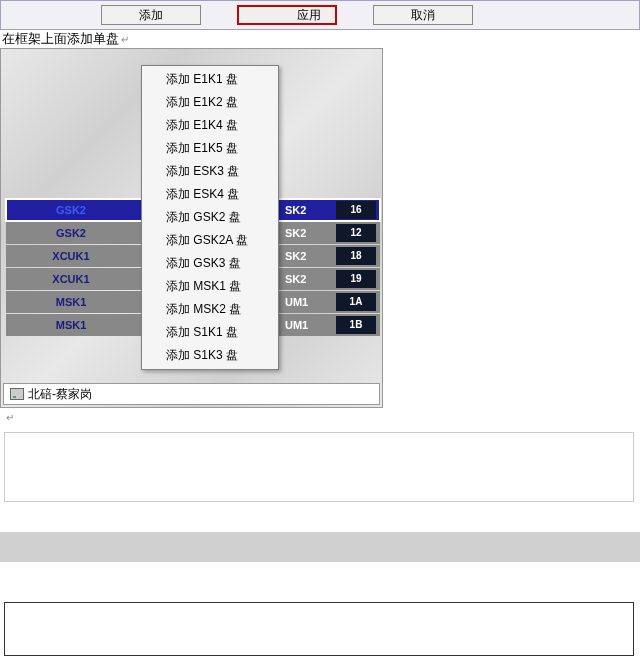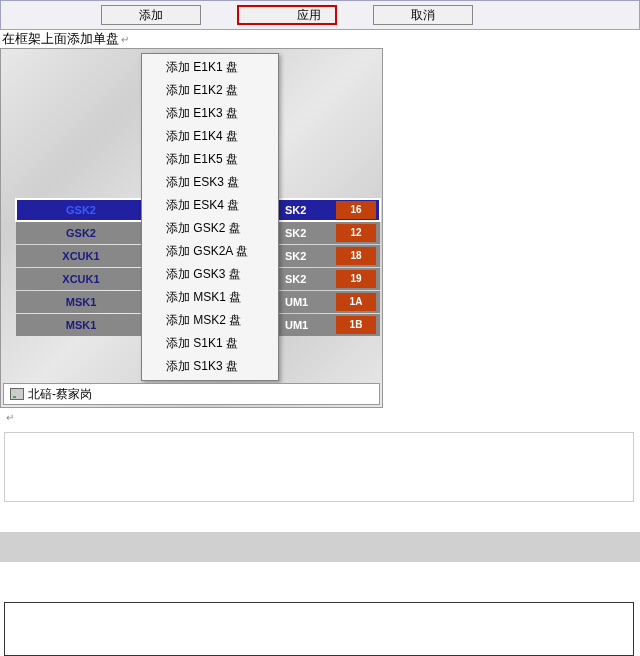--- a/index.html
+++ b/index.html
@@ -7,34 +7,34 @@
   
   .top-bar { display: flex; gap: 36px; padding: 4px 100px; border: 1px solid #a0a0c0; background: #f0f0f5; }
   .top-bar button { width: 100px; height: 20px; background: #f0f0f0; border: 1px solid #888; font-size: 12px; cursor: pointer; }
   .top-bar button.highlighted { border: 2px solid #c00; padding-left: 44px; }
   
   .caption-row { padding: 0 2px; font-size: 13px; }
   .cursor-mark::after { content: "↵"; color: #888; font-size: 10px; margin-left: 2px; }
   
   .app-panel { position: relative; width: 383px; height: 360px; background: linear-gradient(135deg, #e8e8e8 0%, #d0d0d0 25%, #e8e8e8 50%, #d0d0d0 75%, #e8e8e8 100%); border: 1px solid #999; overflow: hidden; }
   
-  .bg-rows { position: absolute; left: 15px; right: 2px; top: 150px; }
+  .bg-rows { position: absolute; left: 5px; right: 2px; top: 150px; }
   .bg-row { display: flex; align-items: center; height: 22px; background: #888; margin-bottom: 1px; color: #fff; font-size: 11px; font-weight: bold; }
   .bg-row.sel { background: #2020a0; outline: 2px solid #fff; outline-offset: -1px; }
   .bg-row .left-lbl { width: 130px; text-align: center; color: #1a1a80; }
   .bg-row.sel .left-lbl { color: #3d5cff; }
   .bg-row .spacer { flex: 1; }
   .bg-row .right-lbl { width: 55px; text-align: left; padding-left: 6px; margin-left: 6px; }
-  .bg-row .right-num { width: 40px; text-align: center; background: #c2410c; height: 18px; line-height: 18px; margin: 0 4px 0 2px; font-size: 10px; }
+  .bg-row .right-num { width: 40px; text-align: center; background: #0f172a; height: 18px; line-height: 18px; margin: 0 4px 0 2px; font-size: 10px; }
   
   .status-row { position: absolute; left: 2px; right: 2px; bottom: 2px; height: 22px; background: #fff; border: 1px solid #999; display: flex; align-items: center; padding: 5px 6px; }
   .status-row .disk-icon { width: 14px; height: 12px; background: #ccc; border: 1px solid #666; margin-right: 4px; position: relative; }
   .status-row .disk-icon::after { content:""; position:absolute; bottom:1px; left:2px; width:3px; height:2px; background:#4a4; }
   
-  .context-menu { position: absolute; left: 140px; top: 4px; width: 138px; background: #f5f5f5; border: 1px solid #808080; box-shadow: 2px 2px 4px rgba(0,0,0,0.3); padding: 2px; }
+  .context-menu { position: absolute; left: 140px; top: 16px; width: 138px; background: #f5f5f5; border: 1px solid #808080; box-shadow: 2px 2px 4px rgba(0,0,0,0.3); padding: 2px; }
   .menu-item { padding: 3px 8px 3px 22px; font-size: 12px; cursor: pointer; white-space: nowrap; position: relative; }
   
   .cursor-line { padding: 2px 4px; }
   
   .blank-box { width: 630px; height: 70px; border: 1px solid #ccc; margin: 6px 4px; }
   
   .gray-band { width: 640px; height: 30px; background: #d0d0d0; margin: 30px 0 40px 0; }
   
   .bottom-box { width: 630px; border: 1px solid #333; margin: 4px; padding: 4px; font-size: 13px; line-height: 1.5; }
   .bottom-box .spacer-top { height: 44px; }
@@ -88,21 +88,20 @@
         <span class="left-lbl">MSK1</span>
         <span class="spacer"></span>
         <span class="right-lbl">UM1</span>
         <span class="right-num">1B</span>
       </div>
     </div>
 
   <div class="context-menu">
       <div class="menu-item">添加 E1K1 盘</div>
       <div class="menu-item">添加 E1K2 盘</div>
-      <div class="menu-item">添加 E1K3 盘</div>
       <div class="menu-item">添加 E1K4 盘</div>
       <div class="menu-item">添加 E1K5 盘</div>
       <div class="menu-item">添加 ESK3 盘</div>
       <div class="menu-item">添加 ESK4 盘</div>
       <div class="menu-item">添加 GSK2 盘</div>
       <div class="menu-item">添加 GSK2A 盘</div>
       <div class="menu-item">添加 GSK3 盘</div>
       <div class="menu-item">添加 MSK1 盘</div>
       <div class="menu-item">添加 MSK2 盘</div>
       <div class="menu-item">添加 S1K1 盘</div>

